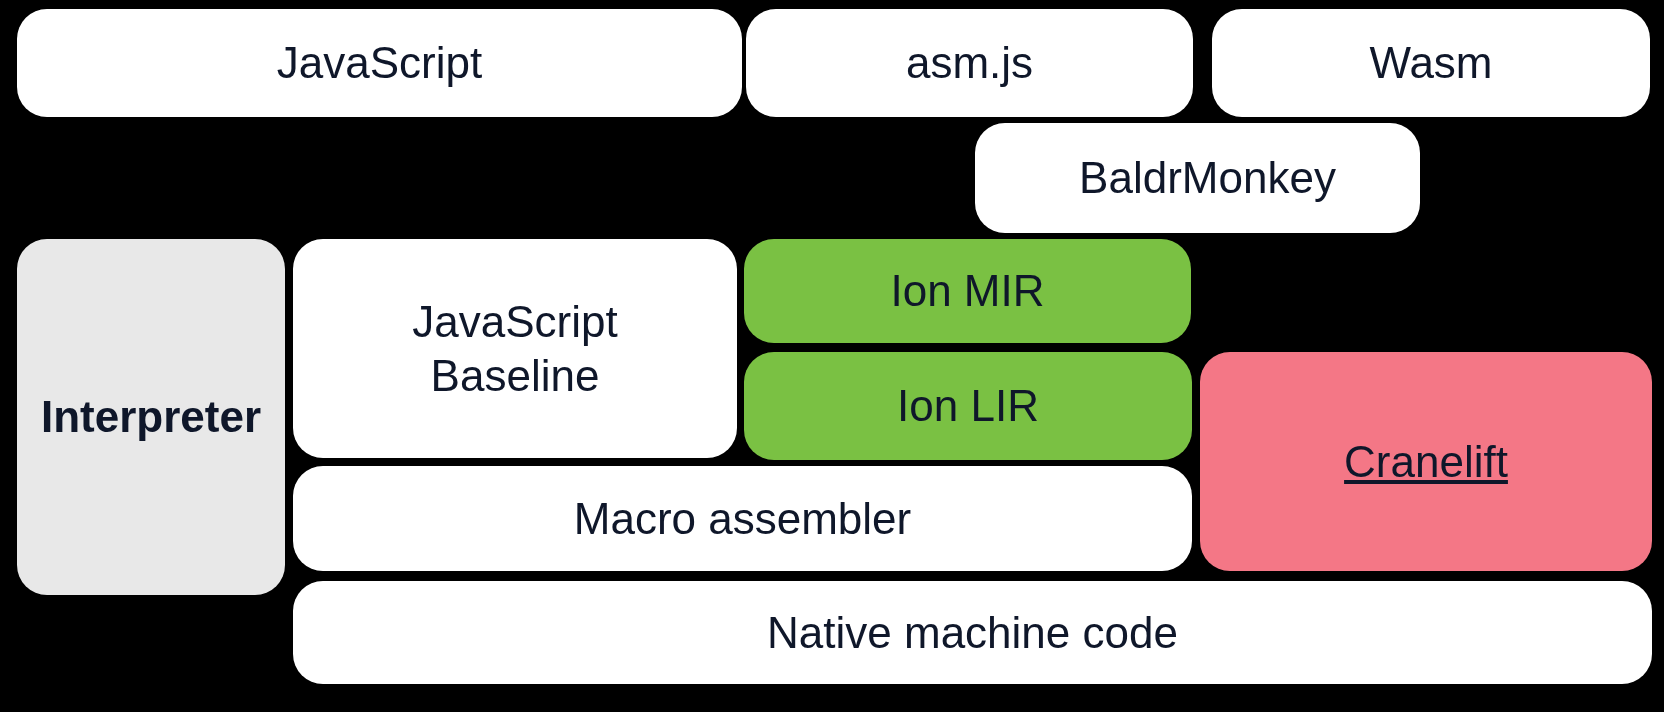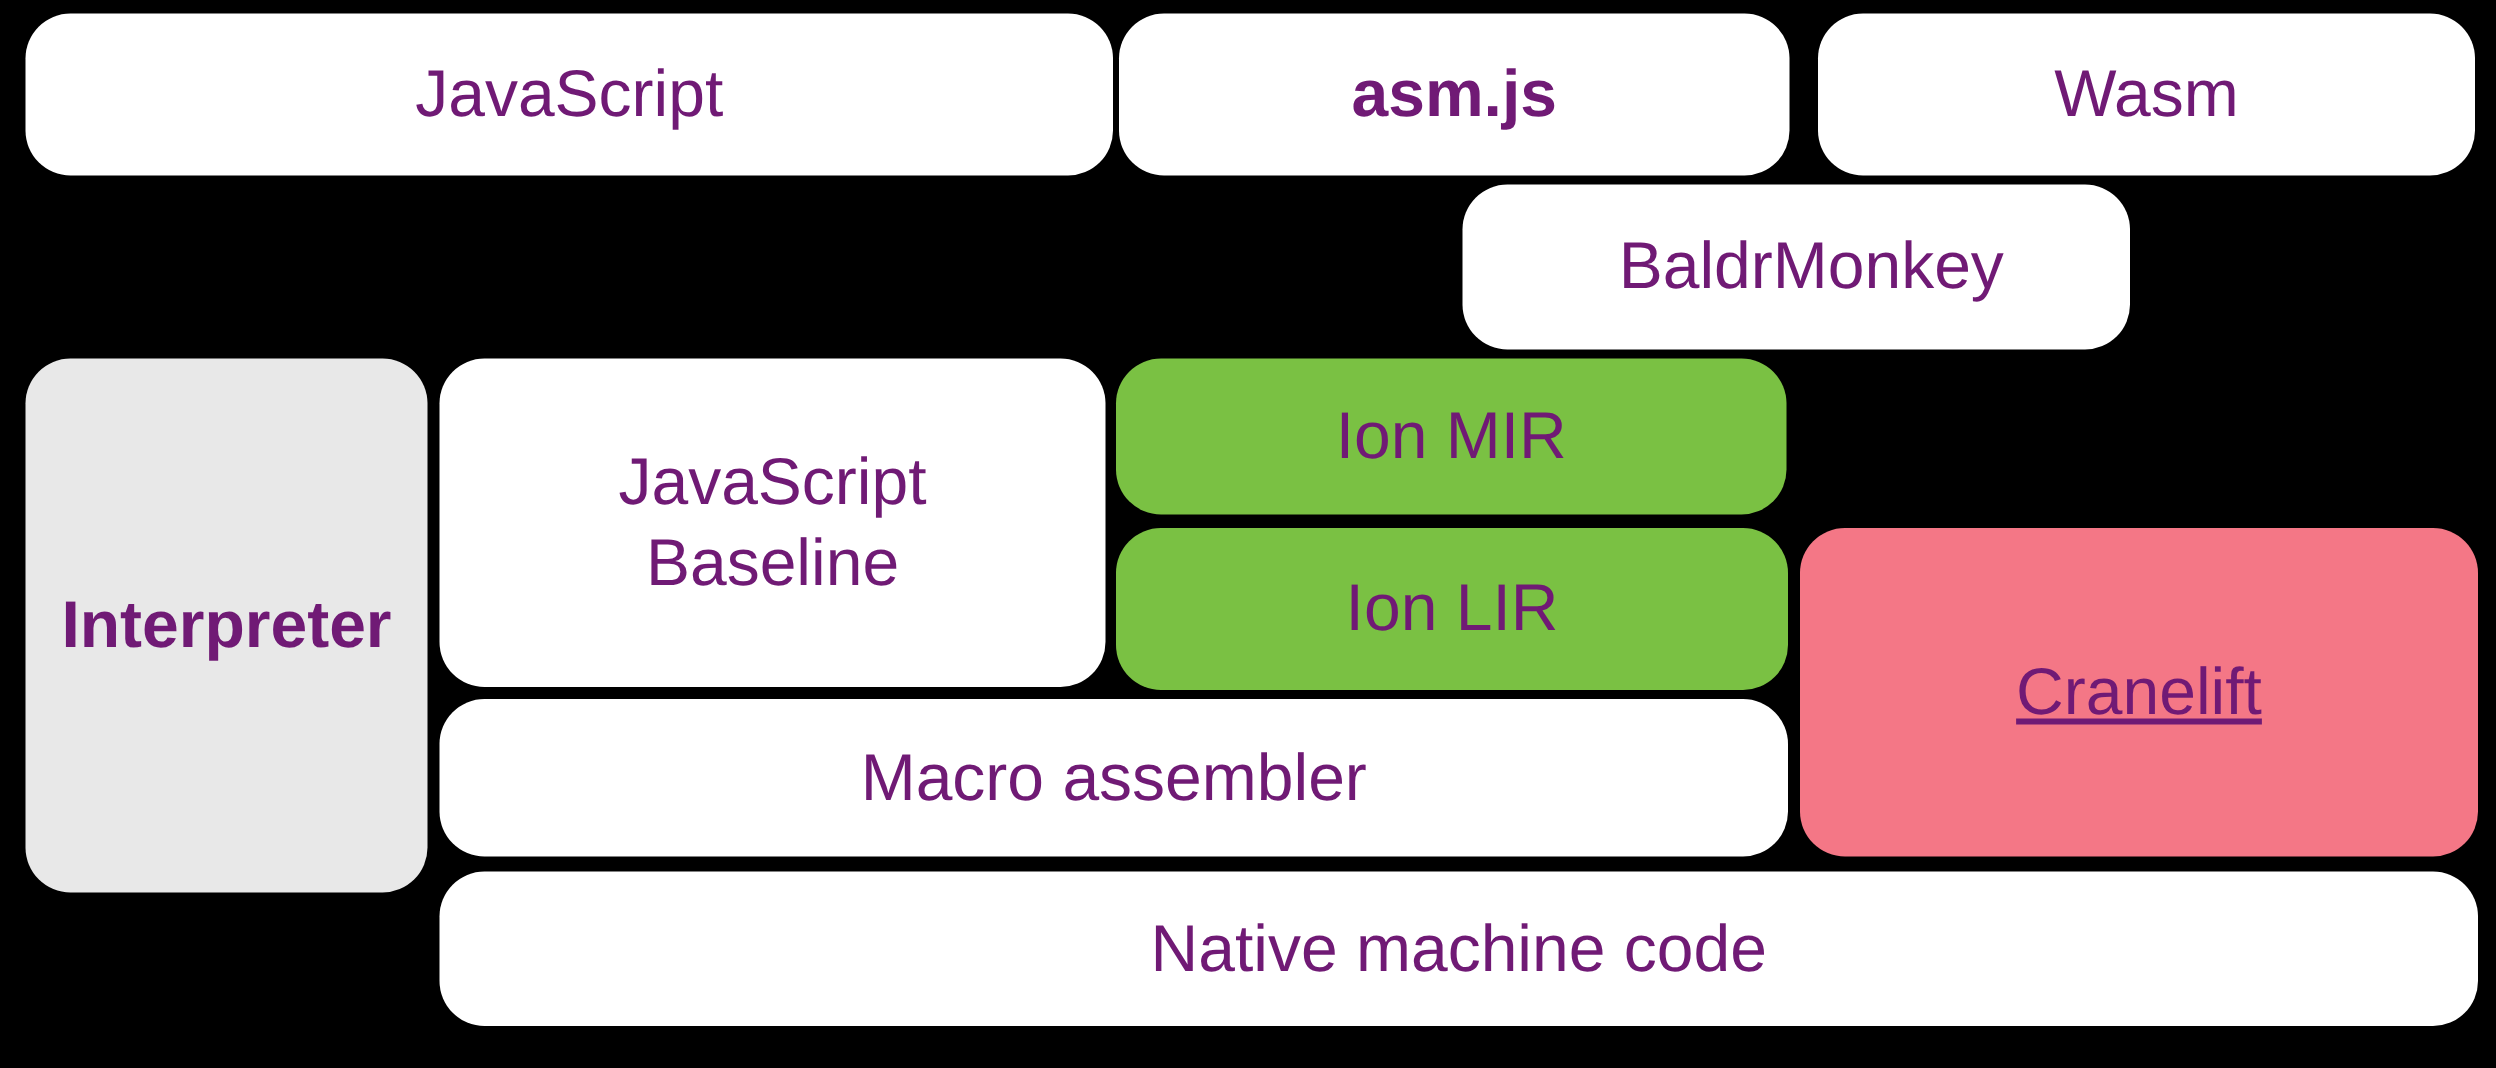--- a/index.html
+++ b/index.html
@@ -18,26 +18,26 @@
     position: absolute;
     background: #ffffff;
     border-radius: 30px;
     display: flex;
     flex-direction: column;
     align-items: center;
     justify-content: center;
     text-align: center;
     font-size: 44px;
     line-height: 1.22;
-    color: #701a75;
+    color: #0f172a;
     box-sizing: border-box;
   }
   
   .b-javascript       { left: 17px;   top: 9px;   width: 725px;  height: 108px; }
-  .b-asmjs            { left: 746px;  top: 9px;   width: 447px;  height: 108px; font-weight: bold; }
+  .b-asmjs            { left: 746px;  top: 9px;   width: 447px;  height: 108px; }
   .b-wasm             { left: 1212px; top: 9px;   width: 438px;  height: 108px; }
   
   .b-bytecode         { left: 17px;   top: 123px; width: 946px;  height: 110px; }
   .b-baldrmonkey      { left: 975px;  top: 123px; width: 445px;  height: 110px; padding-left: 20px; }
   
   .b-interpreter      { left: 17px;   top: 239px; width: 268px;  height: 356px; font-weight: bold; }
   .b-baseline         { left: 293px;  top: 239px; width: 444px;  height: 219px; }
   .b-ionmir           { left: 744px;  top: 239px; width: 447px;  height: 104px; }
   .b-ionlir           { left: 744px;  top: 352px; width: 448px;  height: 108px; }
   .b-cranelift        { left: 1200px; top: 352px; width: 452px;  height: 219px; text-decoration: underline; }

